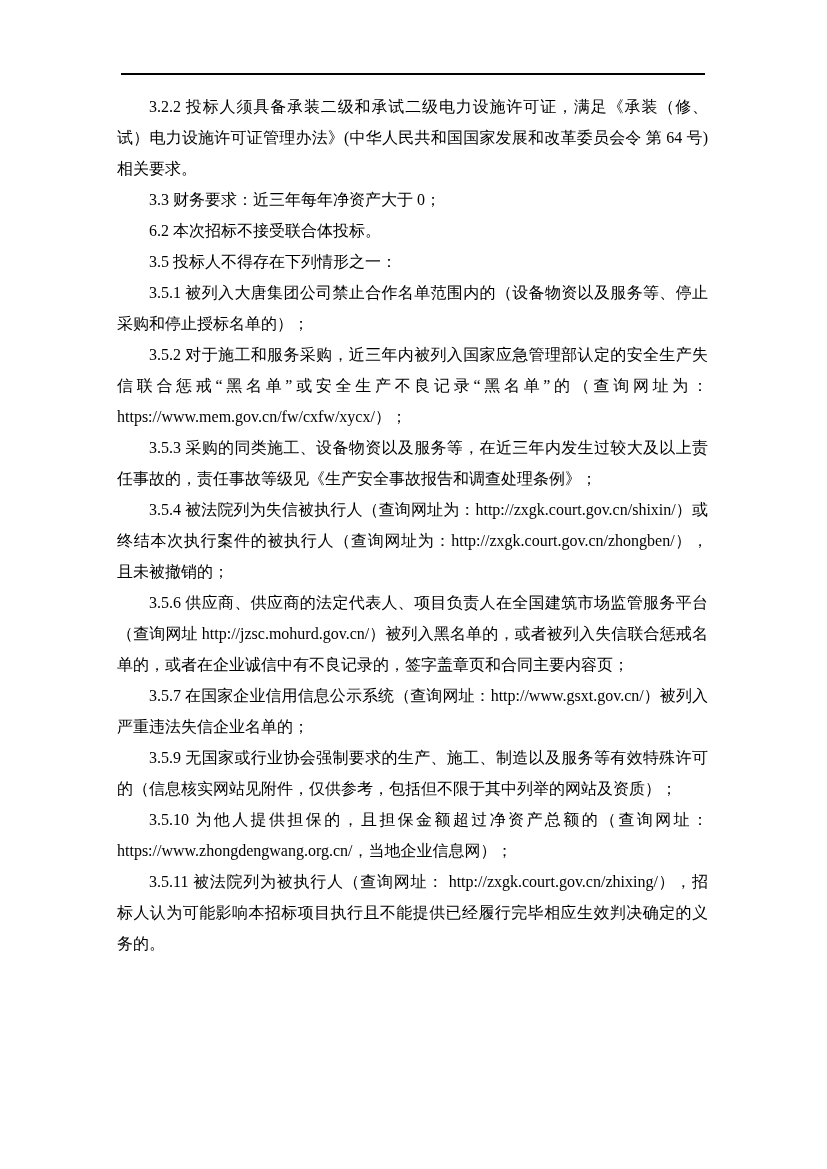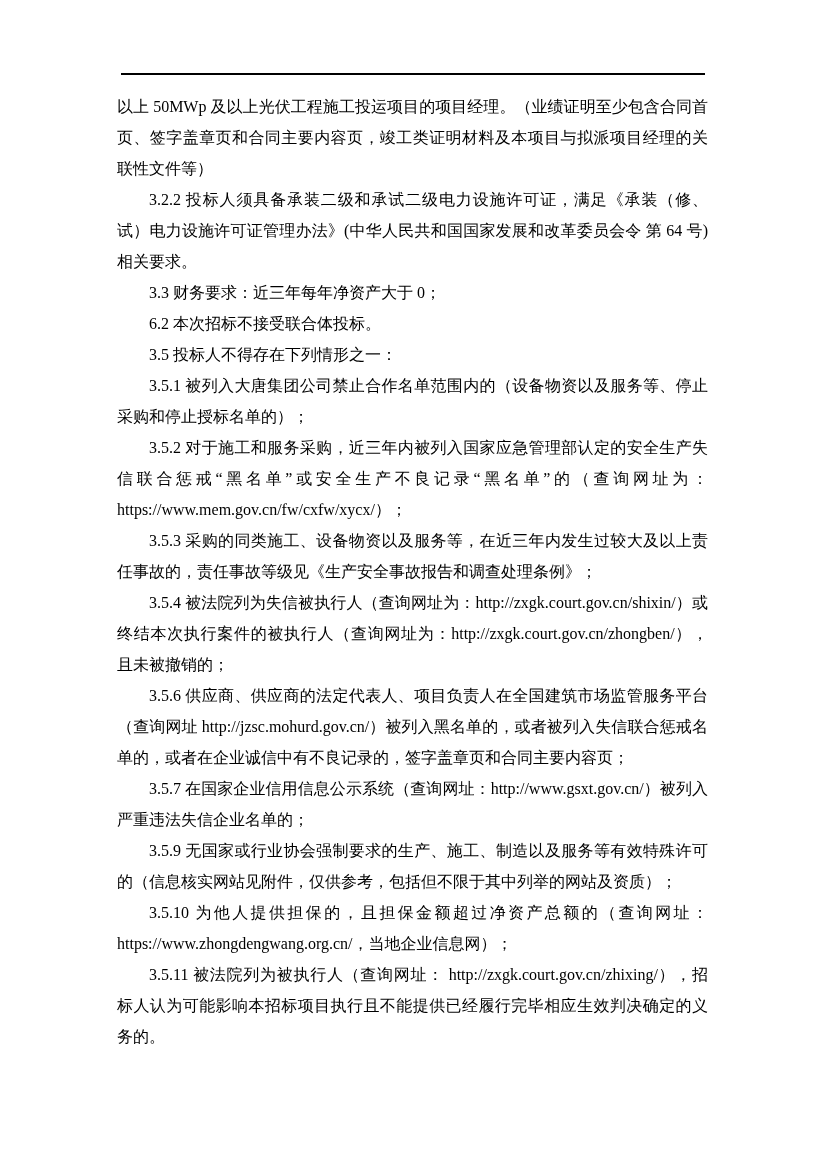--- a/index.html
+++ b/index.html
@@ -46,21 +46,20 @@
   .para.indent {
     text-indent: 2em;
   }
 </style>
 </head>
 <body>
 
 <div class="sheet">
   <div class="header-rule"></div>
   <div class="content">
-    <p class="para">以上 50MWp 及以上光伏工程施工投运项目的项目经理。（业绩证明至少包含合同首页、签字盖章页和合同主要内容页，竣工类证明材料及本项目与拟派项目经理的关联性文件等）</p>
     <p class="para indent">3.2.2 投标人须具备承装二级和承试二级电力设施许可证，满足《承装（修、试）电力设施许可证管理办法》(中华人民共和国国家发展和改革委员会令 第 64 号)相关要求。</p>
     <p class="para indent">3.3 财务要求：近三年每年净资产大于 0；</p>
     <p class="para indent">6.2 本次招标不接受联合体投标。</p>
     <p class="para indent">3.5 投标人不得存在下列情形之一：</p>
     <p class="para indent">3.5.1 被列入大唐集团公司禁止合作名单范围内的（设备物资以及服务等、停止采购和停止授标名单的）；</p>
     <p class="para indent">3.5.2 对于施工和服务采购，近三年内被列入国家应急管理部认定的安全生产失信联合惩戒“黑名单”或安全生产不良记录“黑名单”的（查询网址为：https://www.mem.gov.cn/fw/cxfw/xycx/）；</p>
     <p class="para indent">3.5.3 采购的同类施工、设备物资以及服务等，在近三年内发生过较大及以上责任事故的，责任事故等级见《生产安全事故报告和调查处理条例》；</p>
     <p class="para indent">3.5.4 被法院列为失信被执行人（查询网址为：http://zxgk.court.gov.cn/shixin/）或终结本次执行案件的被执行人（查询网址为：http://zxgk.court.gov.cn/zhongben/），且未被撤销的；</p>
     <p class="para indent">3.5.6 供应商、供应商的法定代表人、项目负责人在全国建筑市场监管服务平台（查询网址 http://jzsc.mohurd.gov.cn/）被列入黑名单的，或者被列入失信联合惩戒名单的，或者在企业诚信中有不良记录的，签字盖章页和合同主要内容页；</p>
     <p class="para indent">3.5.7 在国家企业信用信息公示系统（查询网址：http://www.gsxt.gov.cn/）被列入严重违法失信企业名单的；</p>

